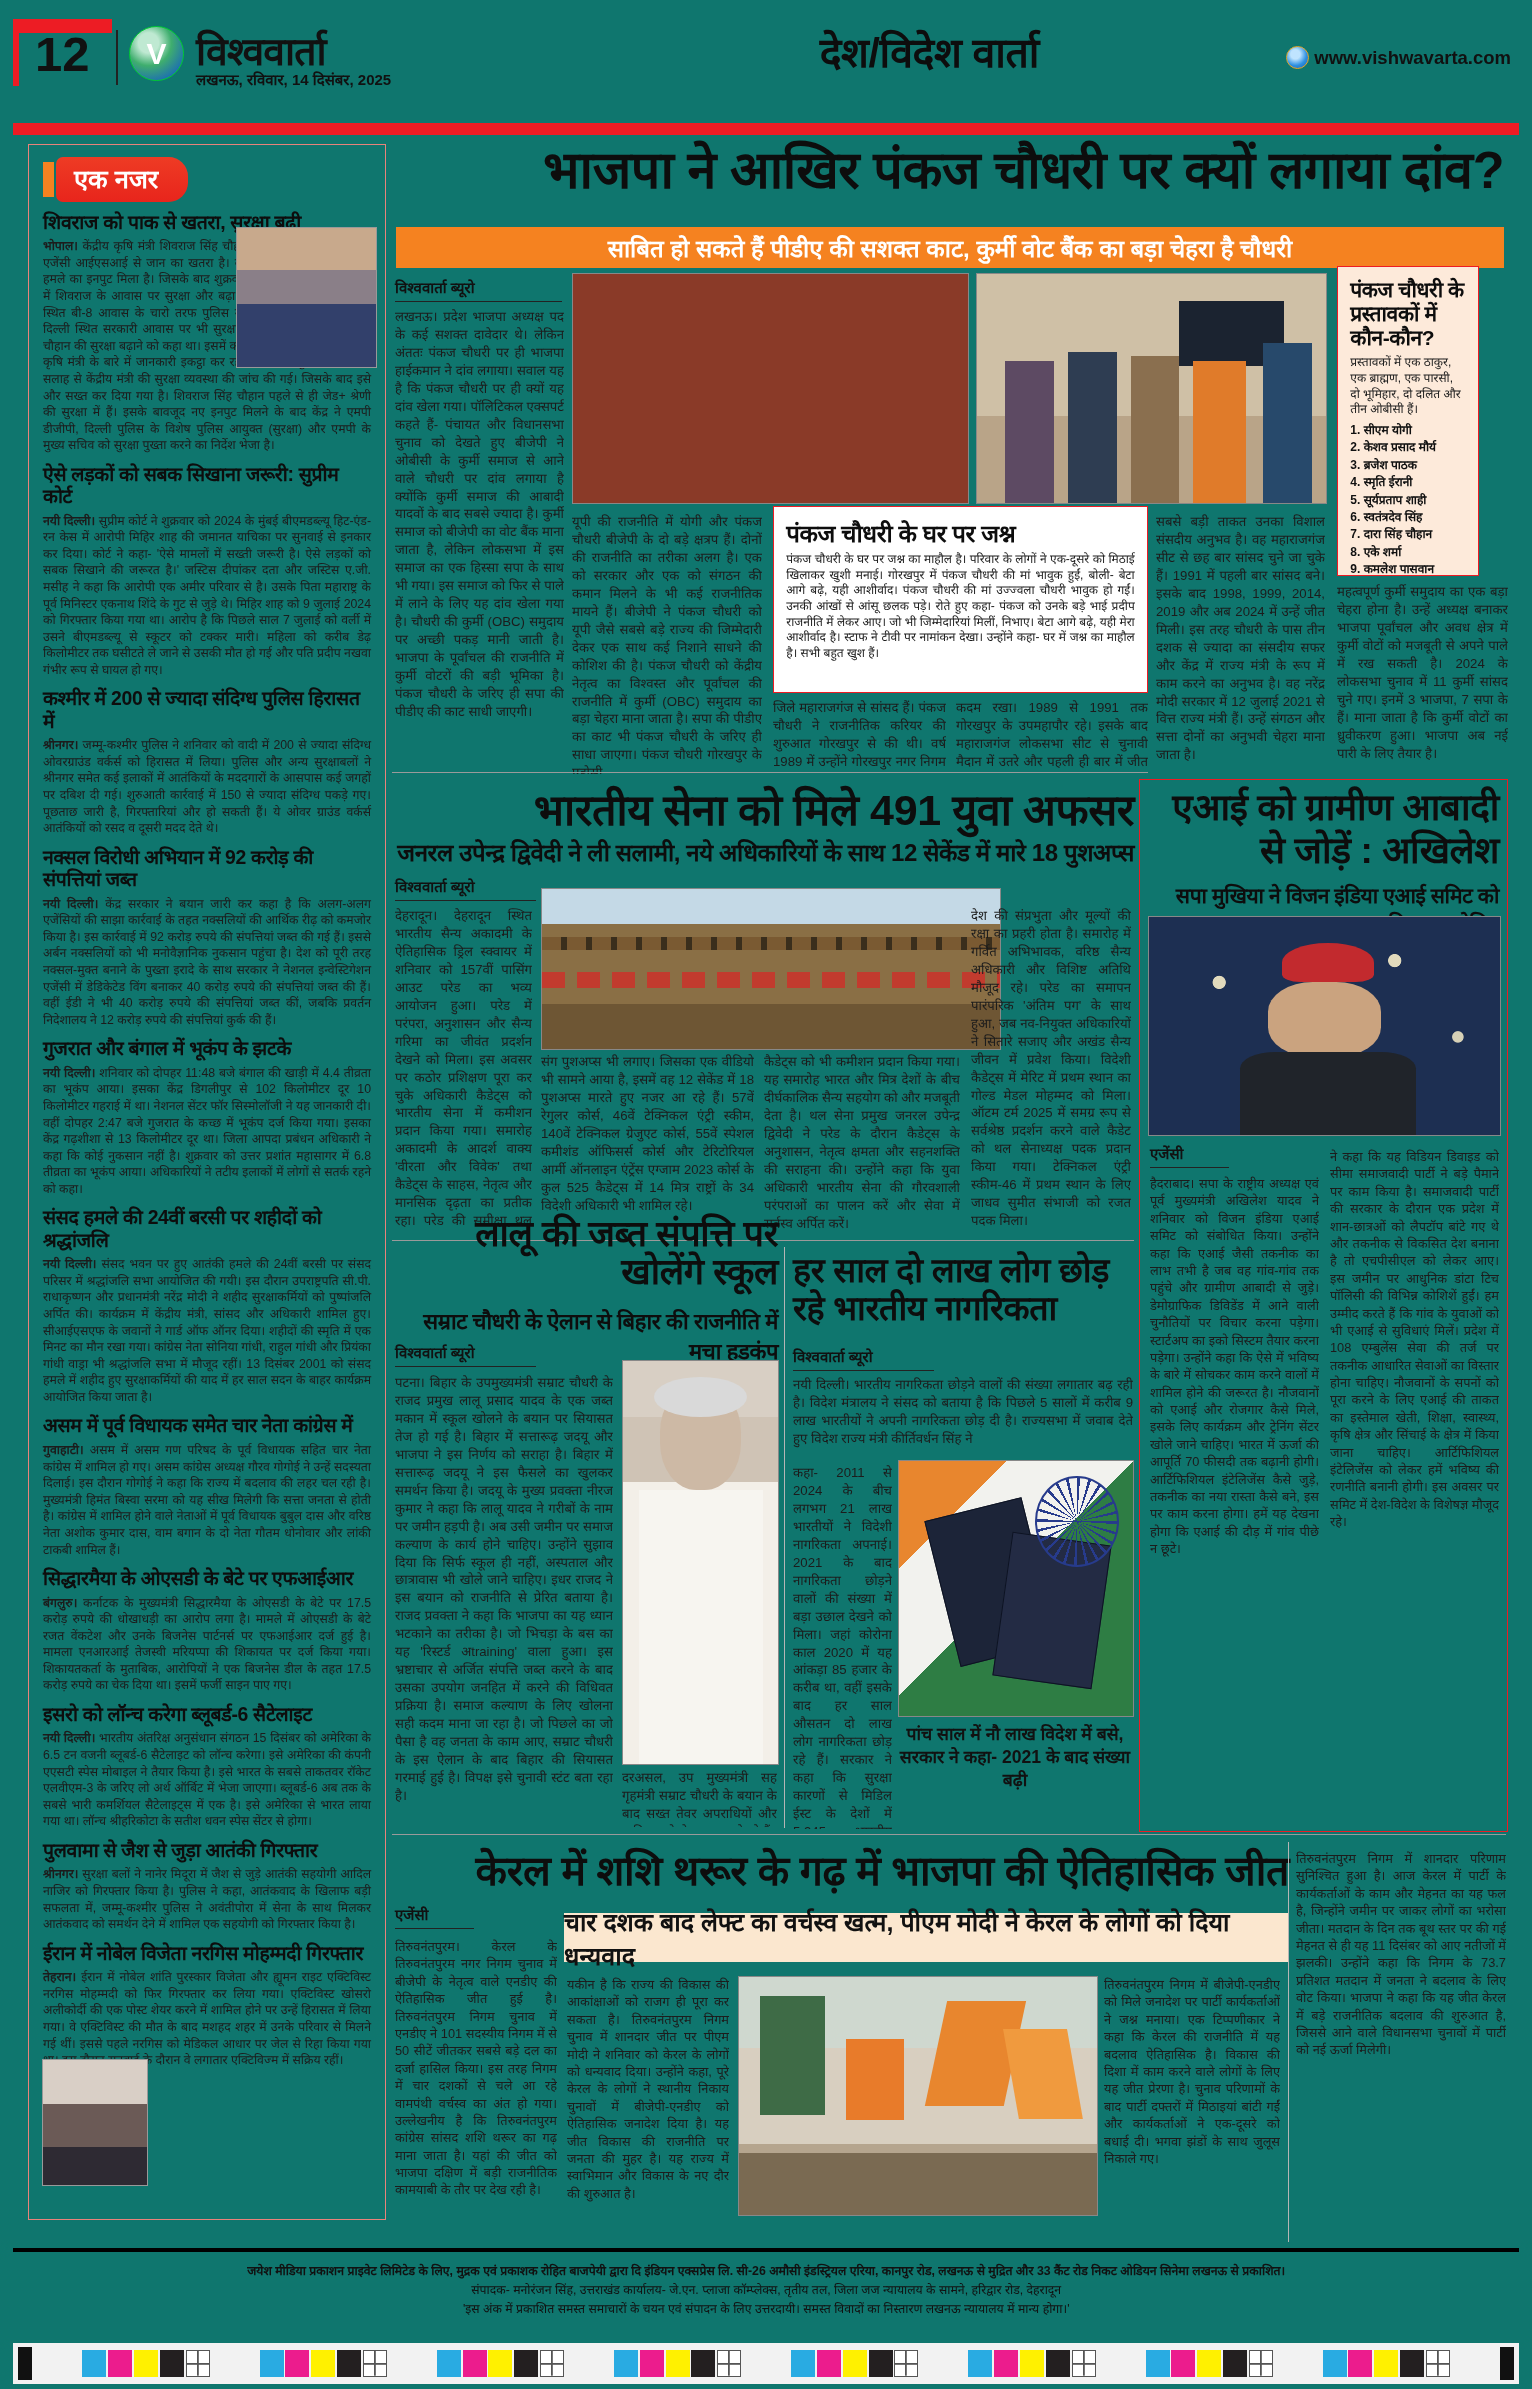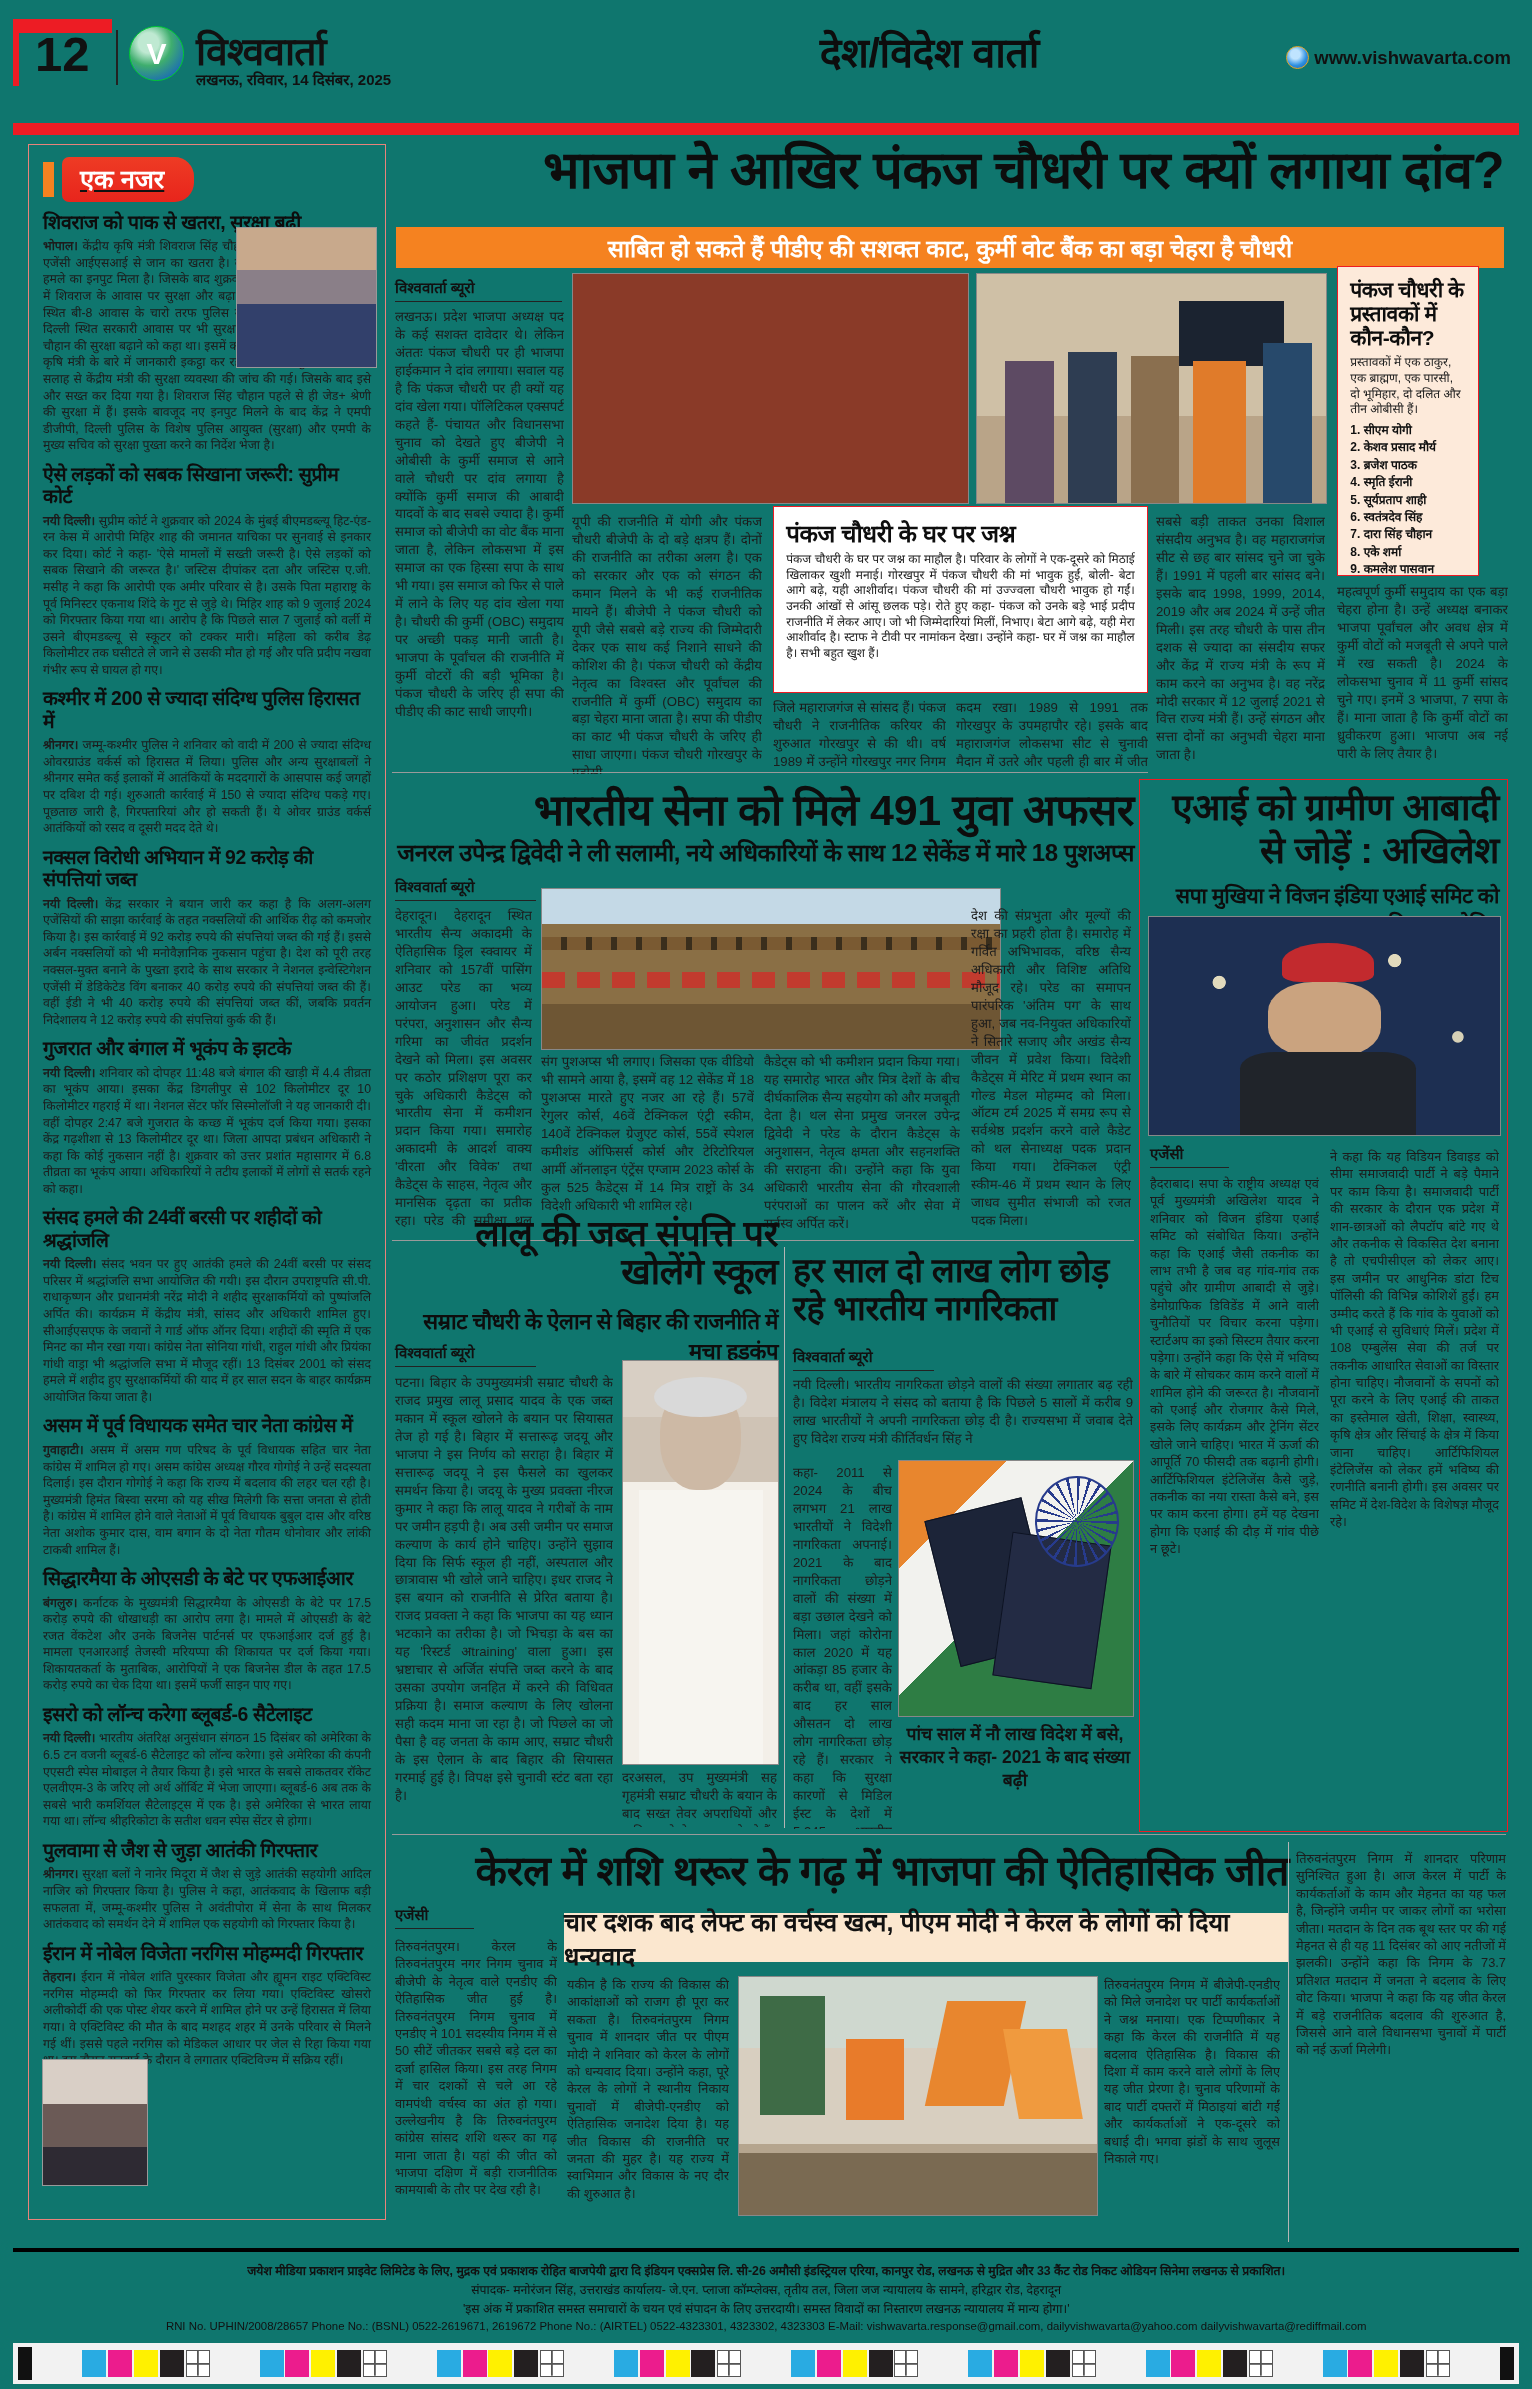--- a/index.html
+++ b/index.html
@@ -18,21 +18,21 @@
   .red{background:#ed1c24;}
   .masthead{font-weight:800;font-size:39px;letter-spacing:-0.9px;}
   .logo-globe{width:55px;height:55px;border-radius:50%;
       background:radial-gradient(circle at 35% 30%,#bfe9d2 0 20%,#3fae6e 45%,#1c6db3 80%,#123c7a 100%);
       display:flex;align-items:center;justify-content:center;color:#fff;font-weight:800;font-size:30px;border:1.8px solid #0c3;box-sizing:border-box;}
   .ie-icon{width:23px;height:23px;border-radius:50%;
       background:radial-gradient(circle at 40% 35%,#bfe4ff 0 25%,#2d8fe0 60%,#1b5fae 100%);
       display:inline-block;vertical-align:-5.3px;margin-right:5.3px;border:0.9px solid #e9a825;box-sizing:border-box;}
   
   .sb-box{border:0.9px solid #e8837b;box-sizing:border-box;padding:12.3px 14px 8.8px 14px;overflow:hidden;}
-  .sb-label{display:flex;align-items:center;gap:8px;margin-bottom:8.8px;text-decoration:underline;}
+  .sb-label{display:flex;align-items:center;gap:2px;margin-bottom:8.8px;}
   .sb-label .sq{width:11.4px;height:35px;background:#f58220;}
   .sb-label .pill{background:linear-gradient(#ee3b24,#e8251c);color:#fff;font-weight:800;font-size:25.5px;
       padding:3.5px 30px 7px 17.6px;border-radius:7px 19.4px 19.4px 7px;}
   .sb-art h3{font-size:19.4px;line-height:1.15;margin:8.8px 0 5.3px 0;color:#0d0d0d;letter-spacing:-0.3px;}
   .sb-art p{margin:0 0 5.3px 0;font-size:12.3px;line-height:1.35;text-align:justify;color:#1c1c1c;}
   .sb-art .dl{font-weight:bold;}
   
   .cream-box{background:#fdeada;border:1.8px solid #ed1c24;box-sizing:border-box;padding:10.6px 12.3px;overflow:hidden;}
   .red-box{background:#fff;border:1.8px solid #ed1c24;box-sizing:border-box;padding:8.8px 12.3px;overflow:hidden;}
   .orange-bar{background:#f58220;color:#fff;font-weight:800;display:flex;align-items:center;justify-content:center;}
@@ -253,21 +253,20 @@
     <div style="position:absolute;left:0;bottom:0;width:100%;height:26%;background:#7a6a52;"></div>
   </div>
   <div class="abs bt" style="left:1104px;top:1976px;width:176px;height:266px;font-size:12.8px;">तिरुवनंतपुरम निगम में बीजेपी-एनडीए को मिले जनादेश पर पार्टी कार्यकर्ताओं ने जश्न मनाया। एक टिप्पणीकार ने कहा कि केरल की राजनीति में यह बदलाव ऐतिहासिक है। विकास की दिशा में काम करने वाले लोगों के लिए यह जीत प्रेरणा है। चुनाव परिणामों के बाद पार्टी दफ्तरों में मिठाइयां बांटी गईं और कार्यकर्ताओं ने एक-दूसरे को बधाई दी। भगवा झंडों के साथ जुलूस निकाले गए।</div>
   <div class="abs vr" style="left:1288px;top:1842px;height:400px;"></div>
   <div class="abs bt" style="left:1296px;top:1850px;width:210px;height:393px;font-size:12.8px;">तिरुवनंतपुरम निगम में शानदार परिणाम सुनिश्चित हुआ है। आज केरल में पार्टी के कार्यकर्ताओं के काम और मेहनत का यह फल है, जिन्होंने जमीन पर जाकर लोगों का भरोसा जीता। मतदान के दिन तक बूथ स्तर पर की गई मेहनत से ही यह 11 दिसंबर को आए नतीजों में झलकी। उन्होंने कहा कि निगम के 73.7 प्रतिशत मतदान में जनता ने बदलाव के लिए वोट किया। भाजपा ने कहा कि यह जीत केरल में बड़े राजनीतिक बदलाव की शुरुआत है, जिससे आने वाले विधानसभा चुनावों में पार्टी को नई ऊर्जा मिलेगी।</div>
 
   <div class="abs" style="left:13.2px;top:2248px;width:1506px;height:4.4px;background:#000;"></div>
   <div class="abs ftr bold" style="left:13.2px;top:2262px;width:1506px;">जयेश मीडिया प्रकाशन प्राइवेट लिमिटेड के लिए, मुद्रक एवं प्रकाशक रोहित बाजपेयी द्वारा दि इंडियन एक्सप्रेस लि. सी-26 अमौसी इंडस्ट्रियल एरिया, कानपुर रोड, लखनऊ से मुद्रित और 33 कैंट रोड निकट ओडियन सिनेमा लखनऊ से प्रकाशित।</div>
   <div class="abs ftr" style="left:13.2px;top:2281px;width:1506px;">संपादक- मनोरंजन सिंह, उत्तराखंड कार्यालय- जे.एन. प्लाजा कॉम्प्लेक्स, तृतीय तल, जिला जज न्यायालय के सामने, हरिद्वार रोड, देहरादून</div>
   <div class="abs ftr" style="left:13.2px;top:2300px;width:1506px;">'इस अंक में प्रकाशित समस्त समाचारों के चयन एवं संपादन के लिए उत्तरदायी। समस्त विवादों का निस्तारण लखनऊ न्यायालय में मान्य होगा।'</div>
-  <div class="abs ftr" style="left:13.2px;top:2320px;width:1506px;font-size:11.4px;">RNI No. UPHIN/2008/28657  Phone No.:  (BSNL) 0522-2619671, 2619672  Phone No.: (AIRTEL) 0522-4323301, 4323302, 4323303  E-Mail: vishwavarta.response@gmail.com,  dailyvishwavarta@yahoo.com  dailyvishwavarta@rediffmail.com</div>
 
   <div class="abs cmyk-row" style="left:13.2px;top:2343px;width:1506px;height:41px;">
     <span class="cmyk-cap"></span>
     <span class="cmyk-g">
         <i class="c-c"></i>
         <i class="c-m"></i>
         <i class="c-y"></i>
         <i class="c-k"></i>
         <i class="reg"></i>
       </span>

